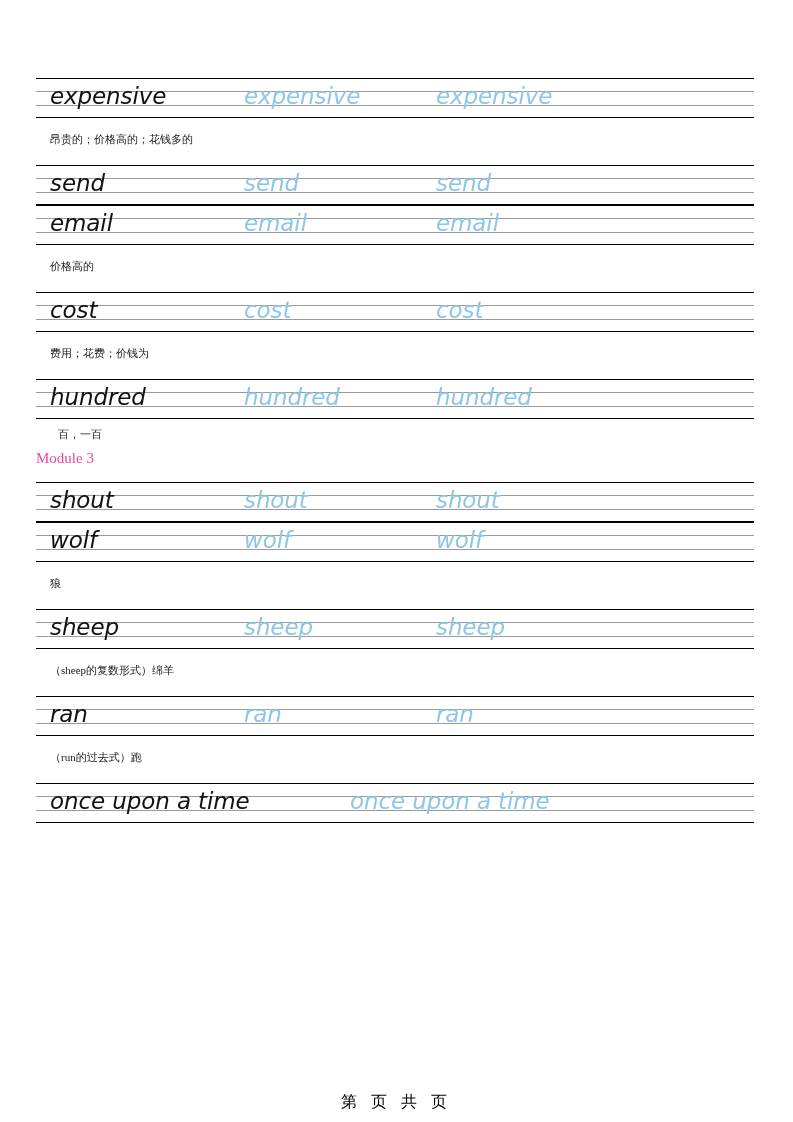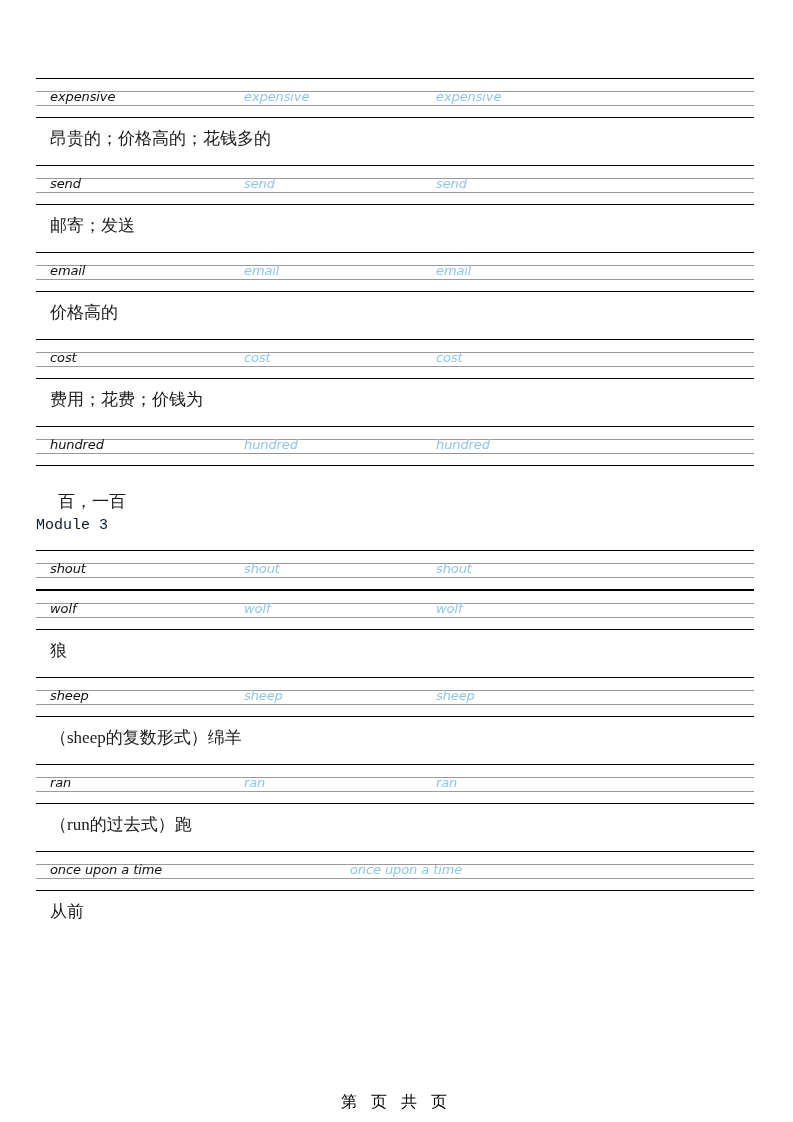--- a/index.html
+++ b/index.html
@@ -63,21 +63,21 @@
     left: 0;
     top: 0;
     width: 100%;
     height: 40px;
   }
   .word {
     position: absolute;
     top: 4px;
     font-family: "DejaVu Sans", sans-serif;
     font-style: italic;
-    font-size: 13px;
+    font-size: 23px;
     font-weight: 400;
     line-height: 27px;
     white-space: nowrap;
     letter-spacing: -0.1px;
   }
   .word.model {
     color: #111111;
     left: 14px;
   }
   .word.trace {
@@ -91,41 +91,41 @@
   .gloss {
     height: 47px;
     position: relative;
     width: 100%;
   }
   .gloss .gloss-text {
     position: absolute;
     left: 14px;
     top: 9px;
     font-family: "Liberation Serif", "DejaVu Serif", serif;
-    font-size: 17px;
+    font-size: 11px;
     line-height: 24px;
     color: #1a1a1a;
     white-space: nowrap;
   }
   .gloss .gloss-text.indent {
     left: 22px;
   }
 
   
   .module-label {
     position: absolute;
     left: 0px;
     top: 30px;
-    font-family: Liberation Mono, monospace;
+    font-family: Liberation Serif, serif;
     font-size: 15px;
     line-height: 18px;
-    color: #0f172a;
+    color: #ec4899;
     white-space: nowrap;
   }
-  .gloss.with-module { height: 63px; margin-top: 21px; }
+  .gloss.with-module { height: 63px; }
   .gloss.with-module .gloss-text { top: 3px; }
 
   
   .footer {
     position: absolute;
     left: 0;
     top: 1092px;
     width: 793px;
     text-align: center;
     font-family: Liberation Serif, serif;
@@ -157,23 +157,20 @@
       <div class="entry">
         <div class="ruled">
           <div class="rule-mid r1"></div>
           <div class="rule-mid r2"></div>
           <div class="word-row">
             <span class="word model">send</span>
             <span class="word trace c2">send</span>
             <span class="word trace c3">send</span>
           </div>
         </div>
-        <div class="gloss">
-          <div class="gloss-text">邮寄；发送</div>
-        </div>
       </div>
       <div class="entry">
         <div class="ruled">
           <div class="rule-mid r1"></div>
           <div class="rule-mid r2"></div>
           <div class="word-row">
             <span class="word model">email</span>
             <span class="word trace c2">email</span>
             <span class="word trace c3">email</span>
           </div>
@@ -266,21 +263,18 @@
       </div>
       <div class="entry">
         <div class="ruled">
           <div class="rule-mid r1"></div>
           <div class="rule-mid r2"></div>
           <div class="word-row">
             <span class="word model">once upon a time</span>
             <span class="word trace wide">once upon a time</span>
           </div>
         </div>
-        <div class="gloss">
-          <div class="gloss-text">从前</div>
-        </div>
       </div>
     </div>
 
   <div class="footer">第 页 共 页</div>
 
 </div>
 
 </body></html>

